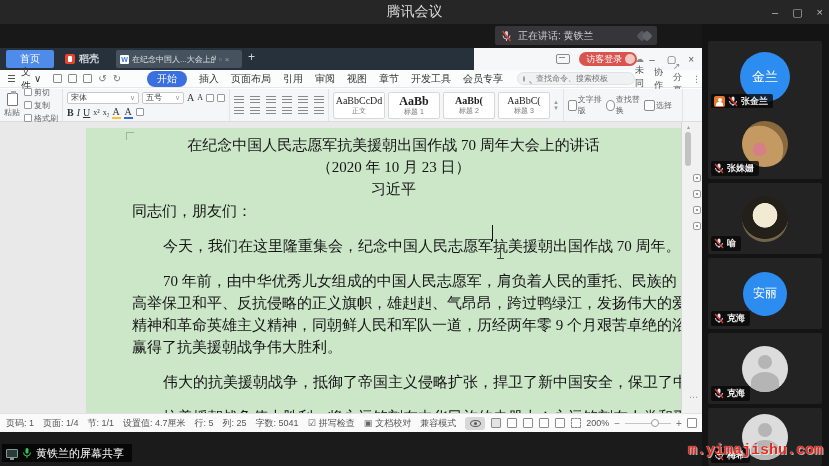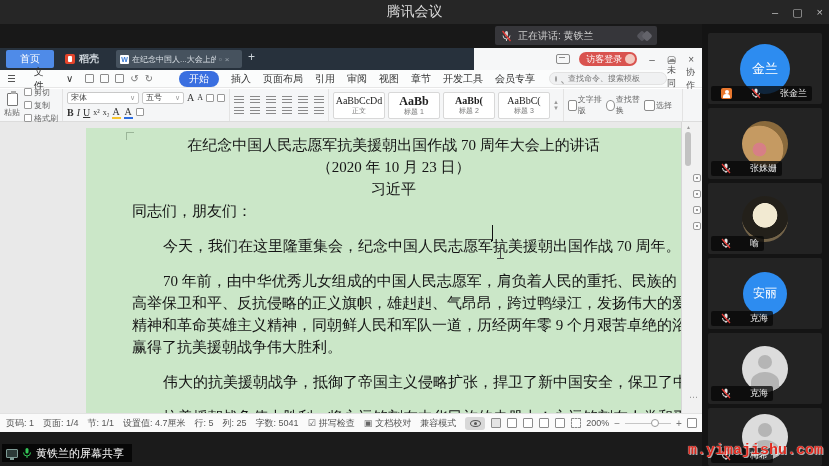--- a/index.html
+++ b/index.html
@@ -42,21 +42,21 @@
             display:flex;align-items:center;justify-content:flex-end;gap:9px;padding-right:8px;}
   .card-ic{width:14px;height:10px;border:1px solid #8a8a8a;border-radius:2px;position:relative;}
   .card-ic::after{content:"";position:absolute;left:2px;top:2px;width:6px;height:1px;background:#8a8a8a;}
   .login-pill{height:14px;background:#d9534f;border-radius:8px;color:#fff;font-size:9px;
               display:flex;align-items:center;gap:3px;padding:0 2px 0 7px;}
   .login-pill .ava{width:10px;height:10px;border-radius:50%;background:#f2c9c0;}
   .tb-right .wc{color:#555;font-size:10px;margin-left:3px;}
 
   .menubar{position:absolute;left:0;top:22px;width:702px;height:18px;background:#fbfcfc;border-bottom:1px solid #e7e7e7;
            display:flex;align-items:center;font-size:10px;color:#333;}
-  .filemenu{display:flex;align-items:center;gap:19px;padding:0 8px;}
+  .filemenu{display:flex;align-items:center;gap:3px;padding:0 8px;text-align:right;}
   .hamb{width:10px;height:8px;background:linear-gradient(#555 0 1px,transparent 1px 3px,#555 3px 4px,transparent 4px 6px,#555 6px 7px,transparent 7px);}
   .qicons{display:flex;align-items:center;gap:6px;margin-left:4px;color:#777;}
   .qbox{width:9px;height:9px;border:1px solid #8b8b8b;border-radius:1px;}
   .menu-items{display:flex;align-items:center;gap:12px;margin-left:26px;}
   .menu-items span{white-space:nowrap;}
   .menu-items .active{background:#3a6fe0;color:#fff;border-radius:9px;padding:1px 10px;}
   .searchbox{margin-left:14px;width:118px;height:13px;border-radius:7px;background:#f0f1f2;border:1px solid #e2e2e2;
              display:flex;align-items:center;padding:0 5px;gap:9px;}
   .searchbox input{border:0;background:transparent;outline:none;font-size:8px;width:100px;color:#666;}
   .s-ic{width:6px;height:6px;border:1px solid #999;border-radius:50%;position:relative;}
@@ -144,22 +144,22 @@
   .ava-initials{border-radius:50%;background:var(--accent-blue,#2d8cf0);color:#fff;display:flex;
                 align-items:center;justify-content:center;}
   .ava-lg{width:50px;height:50px;font-size:13px;}
   .ava-md{width:44px;height:44px;font-size:12px;}
   .ava-photo{width:46px;height:46px;border-radius:50%;}
   .toy{background:radial-gradient(circle at 38% 62%,#d77f86 0 16%,#c59a62 18% 58%,#8a6a3c 60% 100%);}
   .panda{background:radial-gradient(circle at 50% 42%,#f2ead2 0 34%,#23201a 36% 66%,#746449 68% 100%);}
   .ava-ph{width:46px;height:46px;border-radius:50%;background:#dcdcdc;position:relative;overflow:hidden;}
   .ava-ph .head{position:absolute;left:16px;top:9px;width:14px;height:14px;border-radius:50%;background:#b5b5b5;}
   .ava-ph .body{position:absolute;left:9px;top:26px;width:28px;height:20px;border-radius:50% 50% 0 0;background:#b5b5b5;}
-  .tile-label{position:absolute;left:3px;bottom:3px;display:flex;align-items:center;gap:19px;
-              background:rgba(8,8,8,.78);border-radius:2px;padding:1px 5px 1px 10px;}
+  .tile-label{position:absolute;left:3px;bottom:3px;display:flex;align-items:center;gap:3px;
+              background:rgba(8,8,8,.78);border-radius:2px;padding:1px 5px 1px 3px;font-weight:bold;}
   .tile-label .nm{color:#ededed;font-size:9px;white-space:nowrap;}
   .host-badge{width:11px;height:11px;background:var(--host-badge-orange,#e8772e);border-radius:2px;position:relative;}
   .host-badge::before{content:"";position:absolute;left:3.5px;top:1.5px;width:4px;height:4px;border-radius:50%;background:#fff;}
   .host-badge::after{content:"";position:absolute;left:2px;top:6px;width:7px;height:4px;border-radius:3px 3px 0 0;background:#fff;}
 
   .watermark{position:absolute;left:688px;top:442px;font-family:Liberation Mono, monospace;
              font-weight:bold;font-size:15px;color:var(--watermark-red,#e02b20);
              text-shadow:0 0 1px #fff, 1px 1px 0 rgba(255,255,255,.6);white-space:nowrap;}
   svg.mic{display:block;}
 </style>
@@ -434,21 +434,21 @@
     <svg class="mic" width="10" height="12" viewBox="0 0 10 12">
       <rect x="3.5" y="1" width="3" height="5.5" rx="1.5" fill="#35c759"></rect>
       <path d="M1.5 5.5a3.5 3.5 0 0 0 7 0" stroke="#35c759" fill="none"></path>
       <line x1="5" y1="9" x2="5" y2="11" stroke="#35c759"></line>
     </svg>
     <span class="txt">黄铁兰的屏幕共享</span>
   </div>
 
   <div class="sidebar">
 
-    <div class="tile" style="top:9px">
+    <div class="tile" style="top:17px">
       <div class="ava-wrap">
           <span class="ava-initials ava-lg">金兰</span>
         </div>
       <div class="tile-label">
         <span class="host-badge"></span>
         <svg class="mic" width="10" height="11" viewBox="0 0 10 11">
             <rect x="3.5" y="0.5" width="3" height="5" rx="1.5" fill="#e6e6e6"></rect>
             <path d="M1.5 5a3.5 3.5 0 0 0 7 0" stroke="#e6e6e6" fill="none"></path>
             <line x1="5" y1="8" x2="5" y2="10" stroke="#e6e6e6"></line>
             <line x1="1" y1="1" x2="9" y2="10" stroke="#e53935" stroke-width="1.2"></line>

